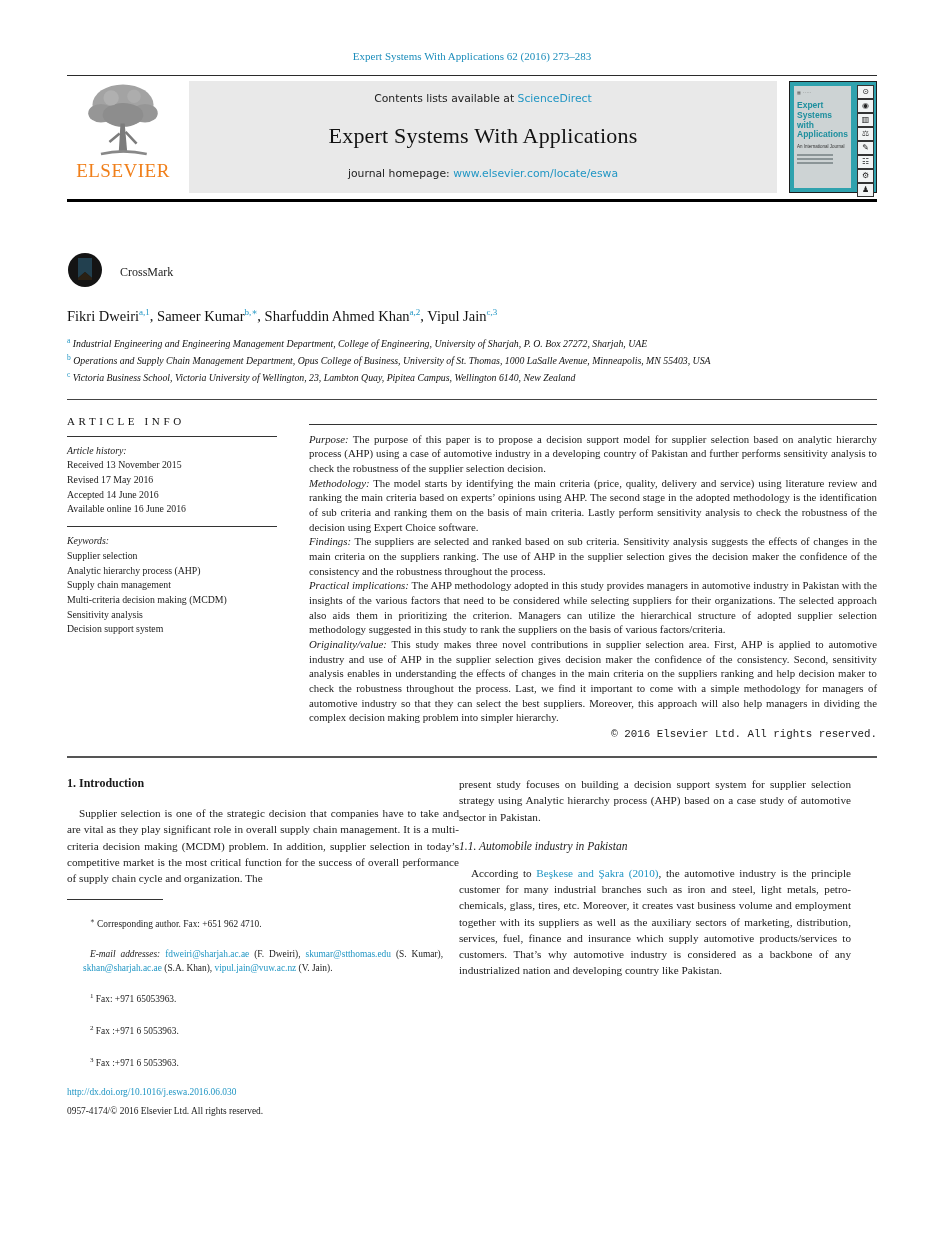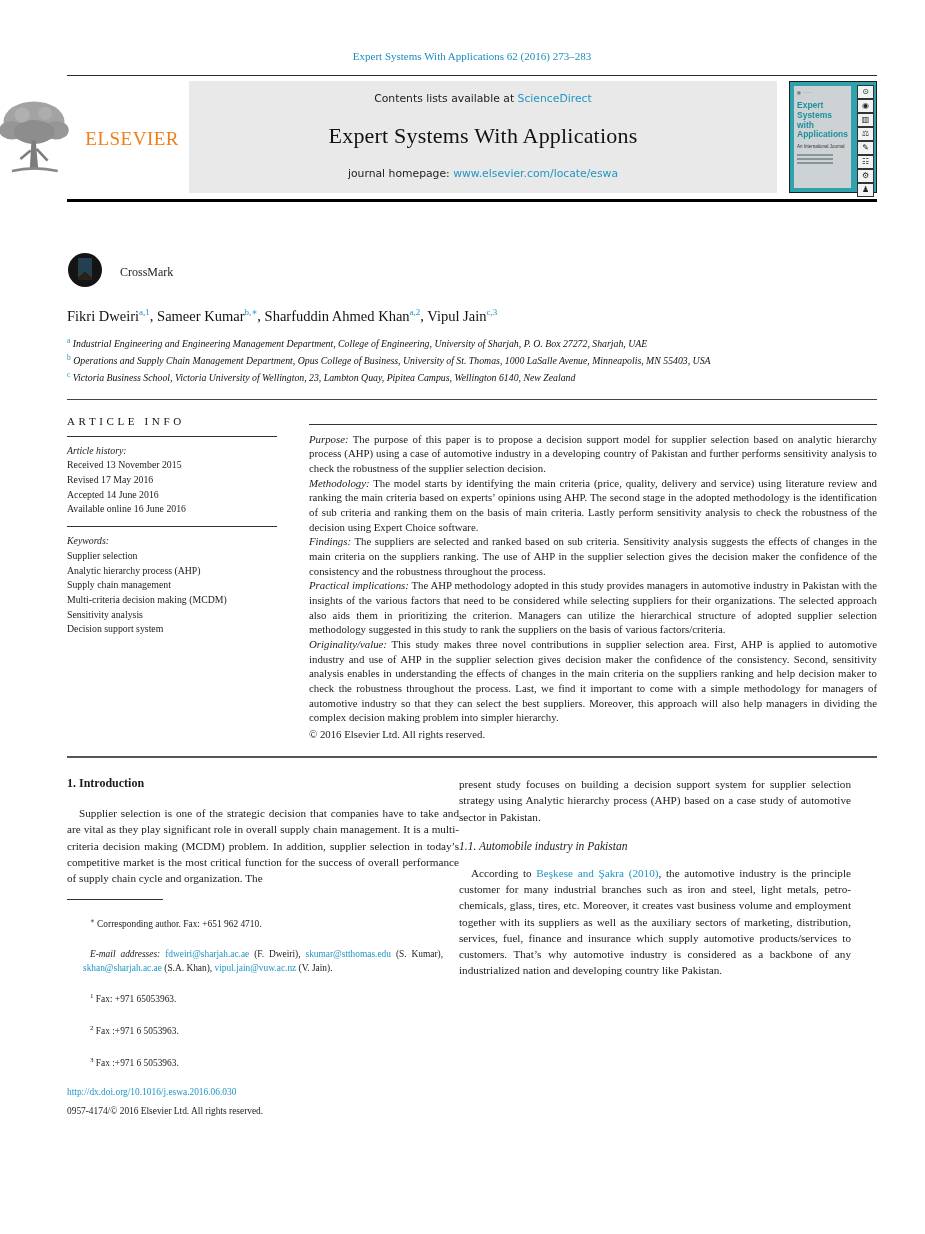--- a/index.html
+++ b/index.html
@@ -8,21 +8,21 @@
     background:#fff;color:#1a1a1a;overflow:hidden;
     padding:50px 48px 0 67px;
     font-family:"Liberation Serif","DejaVu Serif",serif;
   }
   .link{color:#2196c4;text-decoration:none;cursor:pointer;}
   
   .journal-ref{text-align:center;font-size:11px;color:#1c8dbb;margin-bottom:13px;}
   .rule-thin{border:0;border-top:1.5px solid #2b2b2b;margin:0;}
   
   .masthead{display:flex;align-items:stretch;margin-top:5px;height:112px;}
-  .logo-col{width:112px;flex:none;display:flex;flex-direction:row;align-items:center;justify-content:flex-end;gap:8px;}
+  .logo-col{width:112px;flex:none;display:flex;flex-direction:column;align-items:center;}
   .logo-col svg{display:block;}
   .elsevier-word{font-size:19px;color:#f07f1a;letter-spacing:.5px;line-height:1;margin-top:2px;font-family:"Liberation Serif",serif;}
   .mast-box{flex:1;background:#e9e9e9;margin:0 12px 0 10px;display:flex;flex-direction:column;justify-content:space-between;text-align:center;padding:11px 10px 13px;box-sizing:border-box;}
   .contents-line,.homepage-line{font-size:11.5px;font-family:"DejaVu Sans","Liberation Sans",sans-serif;font-size:10.8px;color:#222;}
   .mast-title{font-size:22px;color:#111;letter-spacing:.2px;}
   
   .cover{width:88px;flex:none;background:#2fa2ae;border:1.5px solid #1c1c1c;position:relative;box-sizing:border-box;}
   .cover-inner{position:absolute;left:4px;top:4px;bottom:4px;width:57px;background:#cdd3d4;padding:4px 3px;box-sizing:border-box;}
   .cover-mini{font-size:4px;color:#555;letter-spacing:.5px;margin-bottom:6px;}
   .cover-title{color:#1e8f9e;font-weight:bold;font-size:8.5px;line-height:1.15;font-family:"Liberation Sans",sans-serif;}
@@ -47,21 +47,21 @@
   .info-grid{display:flex;gap:32px;padding-top:15px;}
   .info-col{width:210px;flex:none;}
   .abs-col{flex:1;}
   .sec-heading{font-size:11px;letter-spacing:.33em;color:#111;font-weight:500;}
   .heading-rule{border:0;border-top:1px solid #333;margin:9px 0 7px;}
   .info-col p{margin:0;font-size:9.8px;line-height:1.5;}
   .ital{font-style:italic;}
   .abs-text{font-size:10.8px;line-height:1.36;text-align:justify;}
   .abs-text p{margin:0;}
   .abs-label{font-style:italic;}
-  .abs-copyright{text-align:left;font-size:10.8px;margin-top:3px;}
+  .abs-copyright{text-align:right;font-size:10.8px;margin-top:3px;font-family:Liberation Mono, monospace;}
   .rule-body{border:0;border-top:2px solid #555;margin:16px 0 0;}
   
   .body-grid{display:flex;margin-top:18px;}
   .bcol{width:392px;flex:none;box-sizing:border-box;}
   .b-h1{font-size:12px;font-weight:bold;margin:0 0 14px;}
   .b-h2{font-size:11.5px;font-style:italic;font-weight:normal;margin:15px 0 13px;}
   .bpara{font-size:11.2px;line-height:1.45;text-align:justify;margin:0;}
   .indent{text-indent:12px;}
   
   .footnotes{margin-top:13px;}

